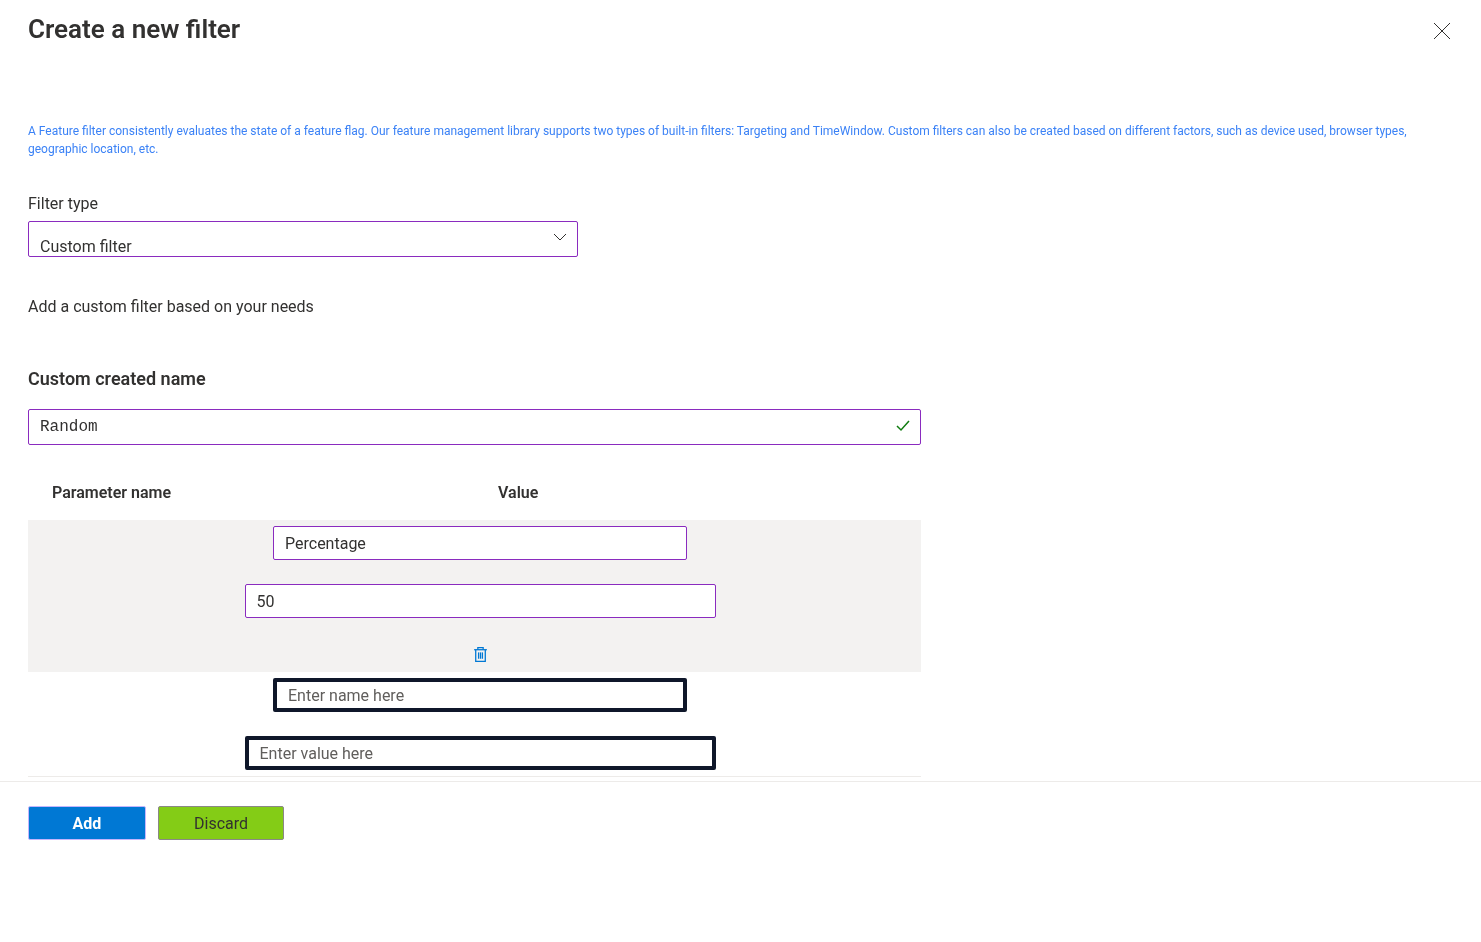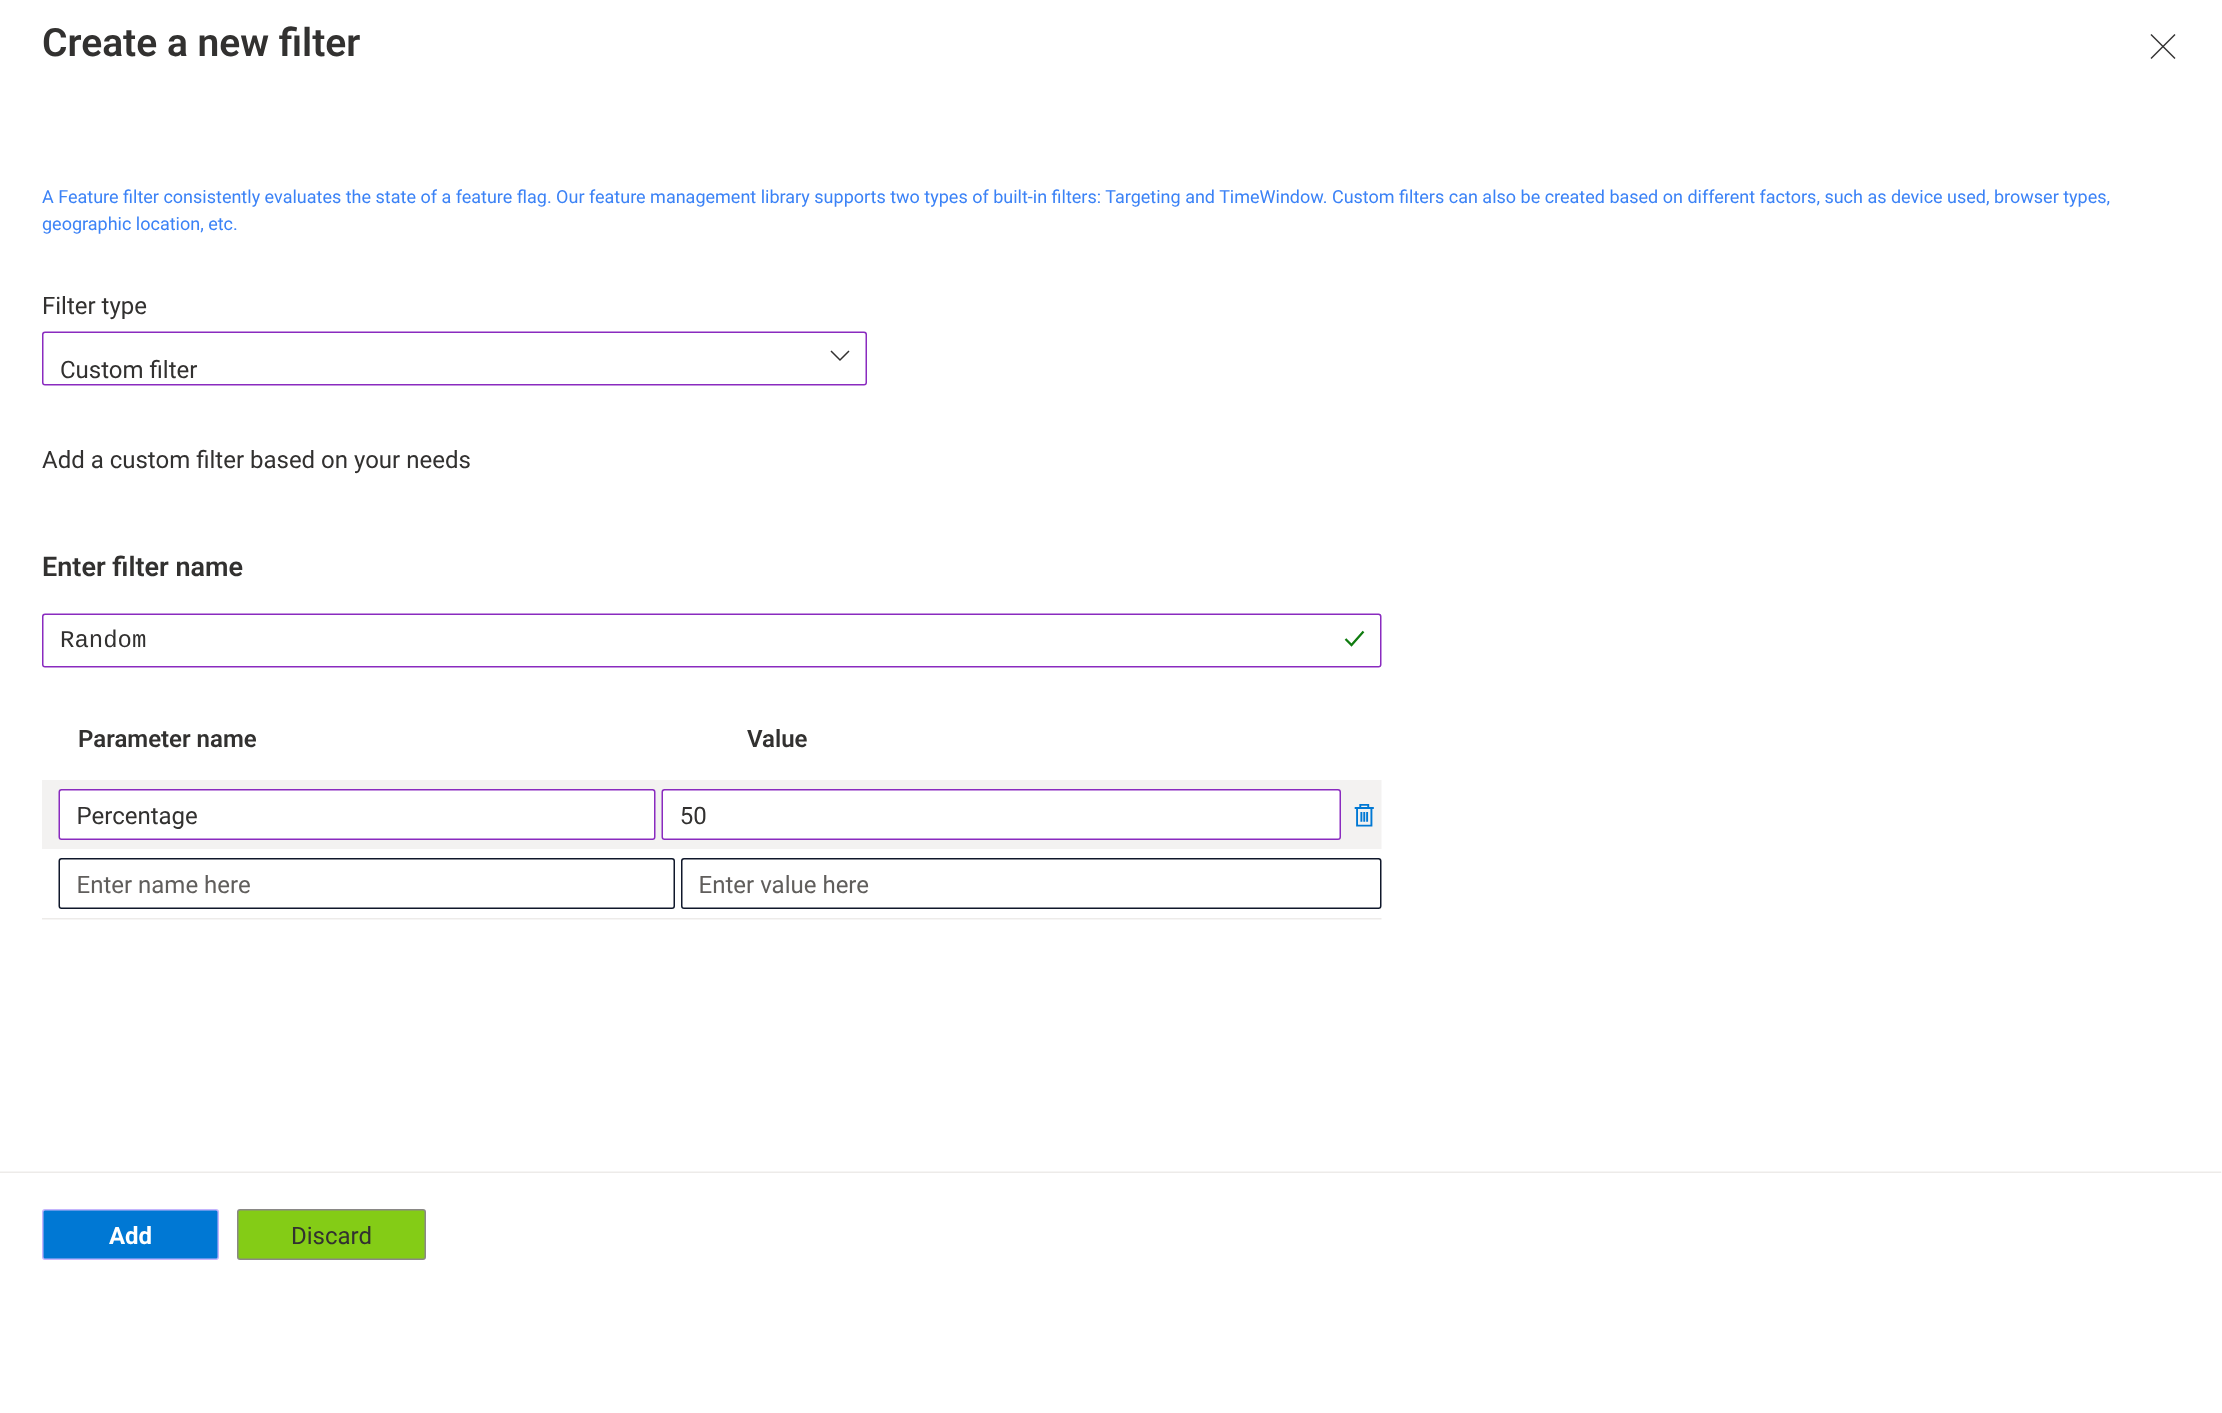--- a/index.html
+++ b/index.html
@@ -148,21 +148,22 @@
       font-weight: 600;
     }
     .col-value {
       font-size: 16px;
       font-weight: 600;
     }
     .param-row {
       display: flex;
       align-items: center;
       padding: 6px 0 6px 11px;
-      gap: 4px;
+      gap: 24px;
+      flex-direction: column;
     }
     .param-row.highlighted {
       background: #f3f2f1;
     }
     .param-input {
       height: 34px;
       border: 1px solid #8a2bbf;
       border-radius: 2px;
       padding: 0 11px;
       font-size: 16px;
@@ -170,21 +171,21 @@
       outline: none;
       font-family: inherit;
     }
     .param-input.name-col {
       width: 414px;
     }
     .param-input.value-col {
       width: 471px;
     }
     .param-input.empty {
-      border: 1px solid #0f172a;
+      border: 4px solid #0f172a;
     }
     .param-input::placeholder {
       color: #605e5c;
     }
     .delete-icon {
       cursor: pointer;
       display: flex;
       align-items: center;
       justify-content: center;
       width: 24px;
@@ -259,21 +260,21 @@
       <span class="chevron-icon">
         <svg viewBox="0 0 16 16">
             <polyline points="2,5 8,11 14,5"></polyline>
           </svg>
       </span>
     </div>
   </div>
 
   <p class="subtext">Add a custom filter based on your needs</p>
 
-  <h2 class="section-heading">Enter filter name</h2>
+  <h2 class="section-heading">Custom created name</h2>
   <div class="name-input-wrapper">
     <input type="text" class="text-input" value="Random" style="">
     <span class="check-icon">
       <svg viewBox="0 0 16 16">
           <polyline points="2,9 6,13 14,4"></polyline>
         </svg>
     </span>
   </div>
 
   <div class="params-table">

